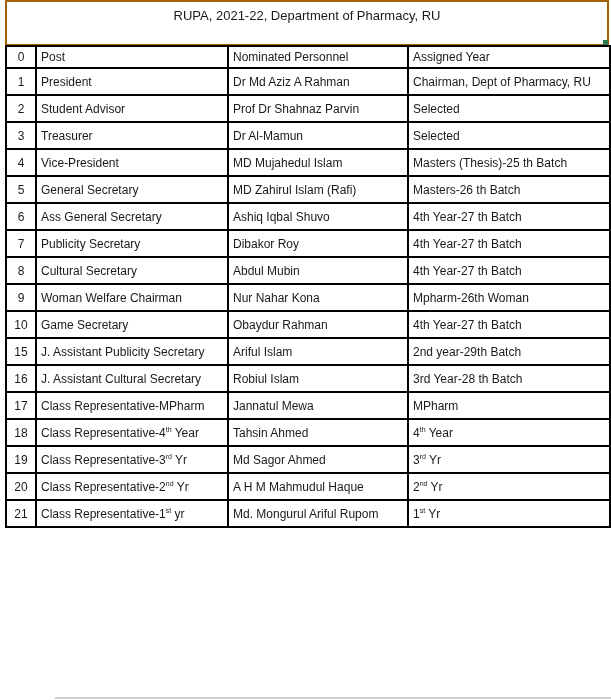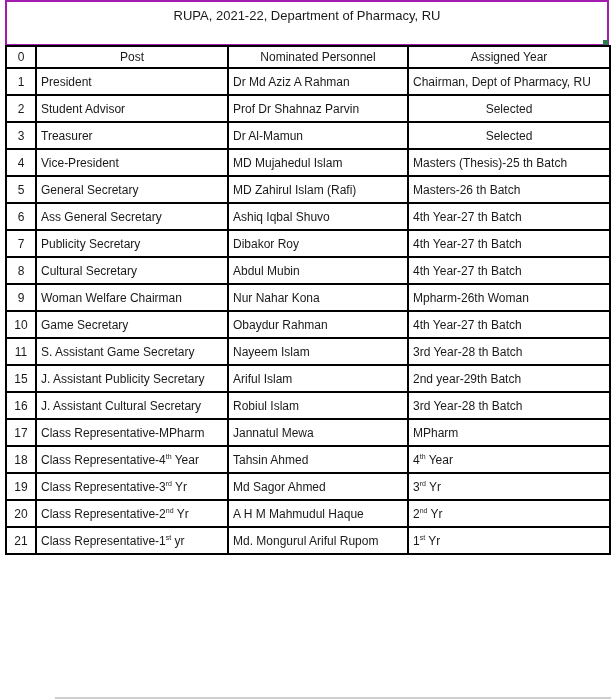--- a/index.html
+++ b/index.html
@@ -1,30 +1,30 @@
 <!DOCTYPE html>
 <html><head>
   <meta charset="utf-8">
   <style>
     html, body { margin: 0; padding: 0; background: #ffffff; }
     body { width: 611px; height: 700px; overflow: hidden; position: relative;
       font-family: "Liberation Sans", "DejaVu Sans", sans-serif; color: #1a1a1a; }
     .sheet { position: absolute; left: 5px; top: 0; width: 604px; }
     .title-cell { position: absolute; left: 0; top: 0; width: 600px; height: 42px;
-      border: 2px solid #a21caf; box-sizing: content-box; background: #fff;
+      border: 2px solid #a16207; box-sizing: content-box; background: #fff;
       text-align: center; font-size: 13px; line-height: 28px; }
     .sel-handle { position: absolute; left: 598px; top: 40px; width: 5px; height: 5px; background: #2f7a4f; }
     table.grid { position: absolute; left: 0; top: 45px; border-collapse: collapse;
       table-layout: fixed; width: 604px; font-size: 12px; }
     table.grid td { border: 2px solid #000; padding: 0 4px; white-space: nowrap;
       overflow: hidden; height: 27px; box-sizing: border-box; }
     table.grid tr.hdr td { height: 22px; }
     col.c0 { width: 30px; } col.c1 { width: 192px; } col.c2 { width: 180px; } col.c3 { width: 202px; }
     td.num { text-align: center; padding: 0; }
-    td.center { text-align: center; margin-top: 48px; }
+    td.center { text-align: left; margin-top: 48px; }
     sup { font-size: 7px; vertical-align: 5px; line-height: 0; }
     .bottom-shadow { position: absolute; left: 50px; top: 697px; width: 561px; height: 2px; background: #cfcfcf; }
   </style>
 </head>
 <body>
 
 <div class="sheet">
   <div class="title-cell">
     <span>RUPA, 2021-22, Department of Pharmacy, RU</span>
   </div>
@@ -98,26 +98,20 @@
           <td>Nur Nahar Kona</td>
           <td>Mpharm-26th Woman</td>
         </tr>
         <tr>
           <td class="num">10</td>
           <td>Game Secretary</td>
           <td>Obaydur Rahman</td>
           <td>4th Year-27 th Batch</td>
         </tr>
         <tr>
-          <td class="num">11</td>
-          <td>S. Assistant Game Secretary</td>
-          <td>Nayeem Islam</td>
-          <td>3rd Year-28 th Batch</td>
-        </tr>
-        <tr>
           <td class="num">15</td>
           <td>J. Assistant Publicity Secretary</td>
           <td>Ariful Islam</td>
           <td>2nd year-29th Batch</td>
         </tr>
         <tr>
           <td class="num">16</td>
           <td>J. Assistant Cultural Secretary</td>
           <td>Robiul Islam</td>
           <td>3rd Year-28 th Batch</td>

